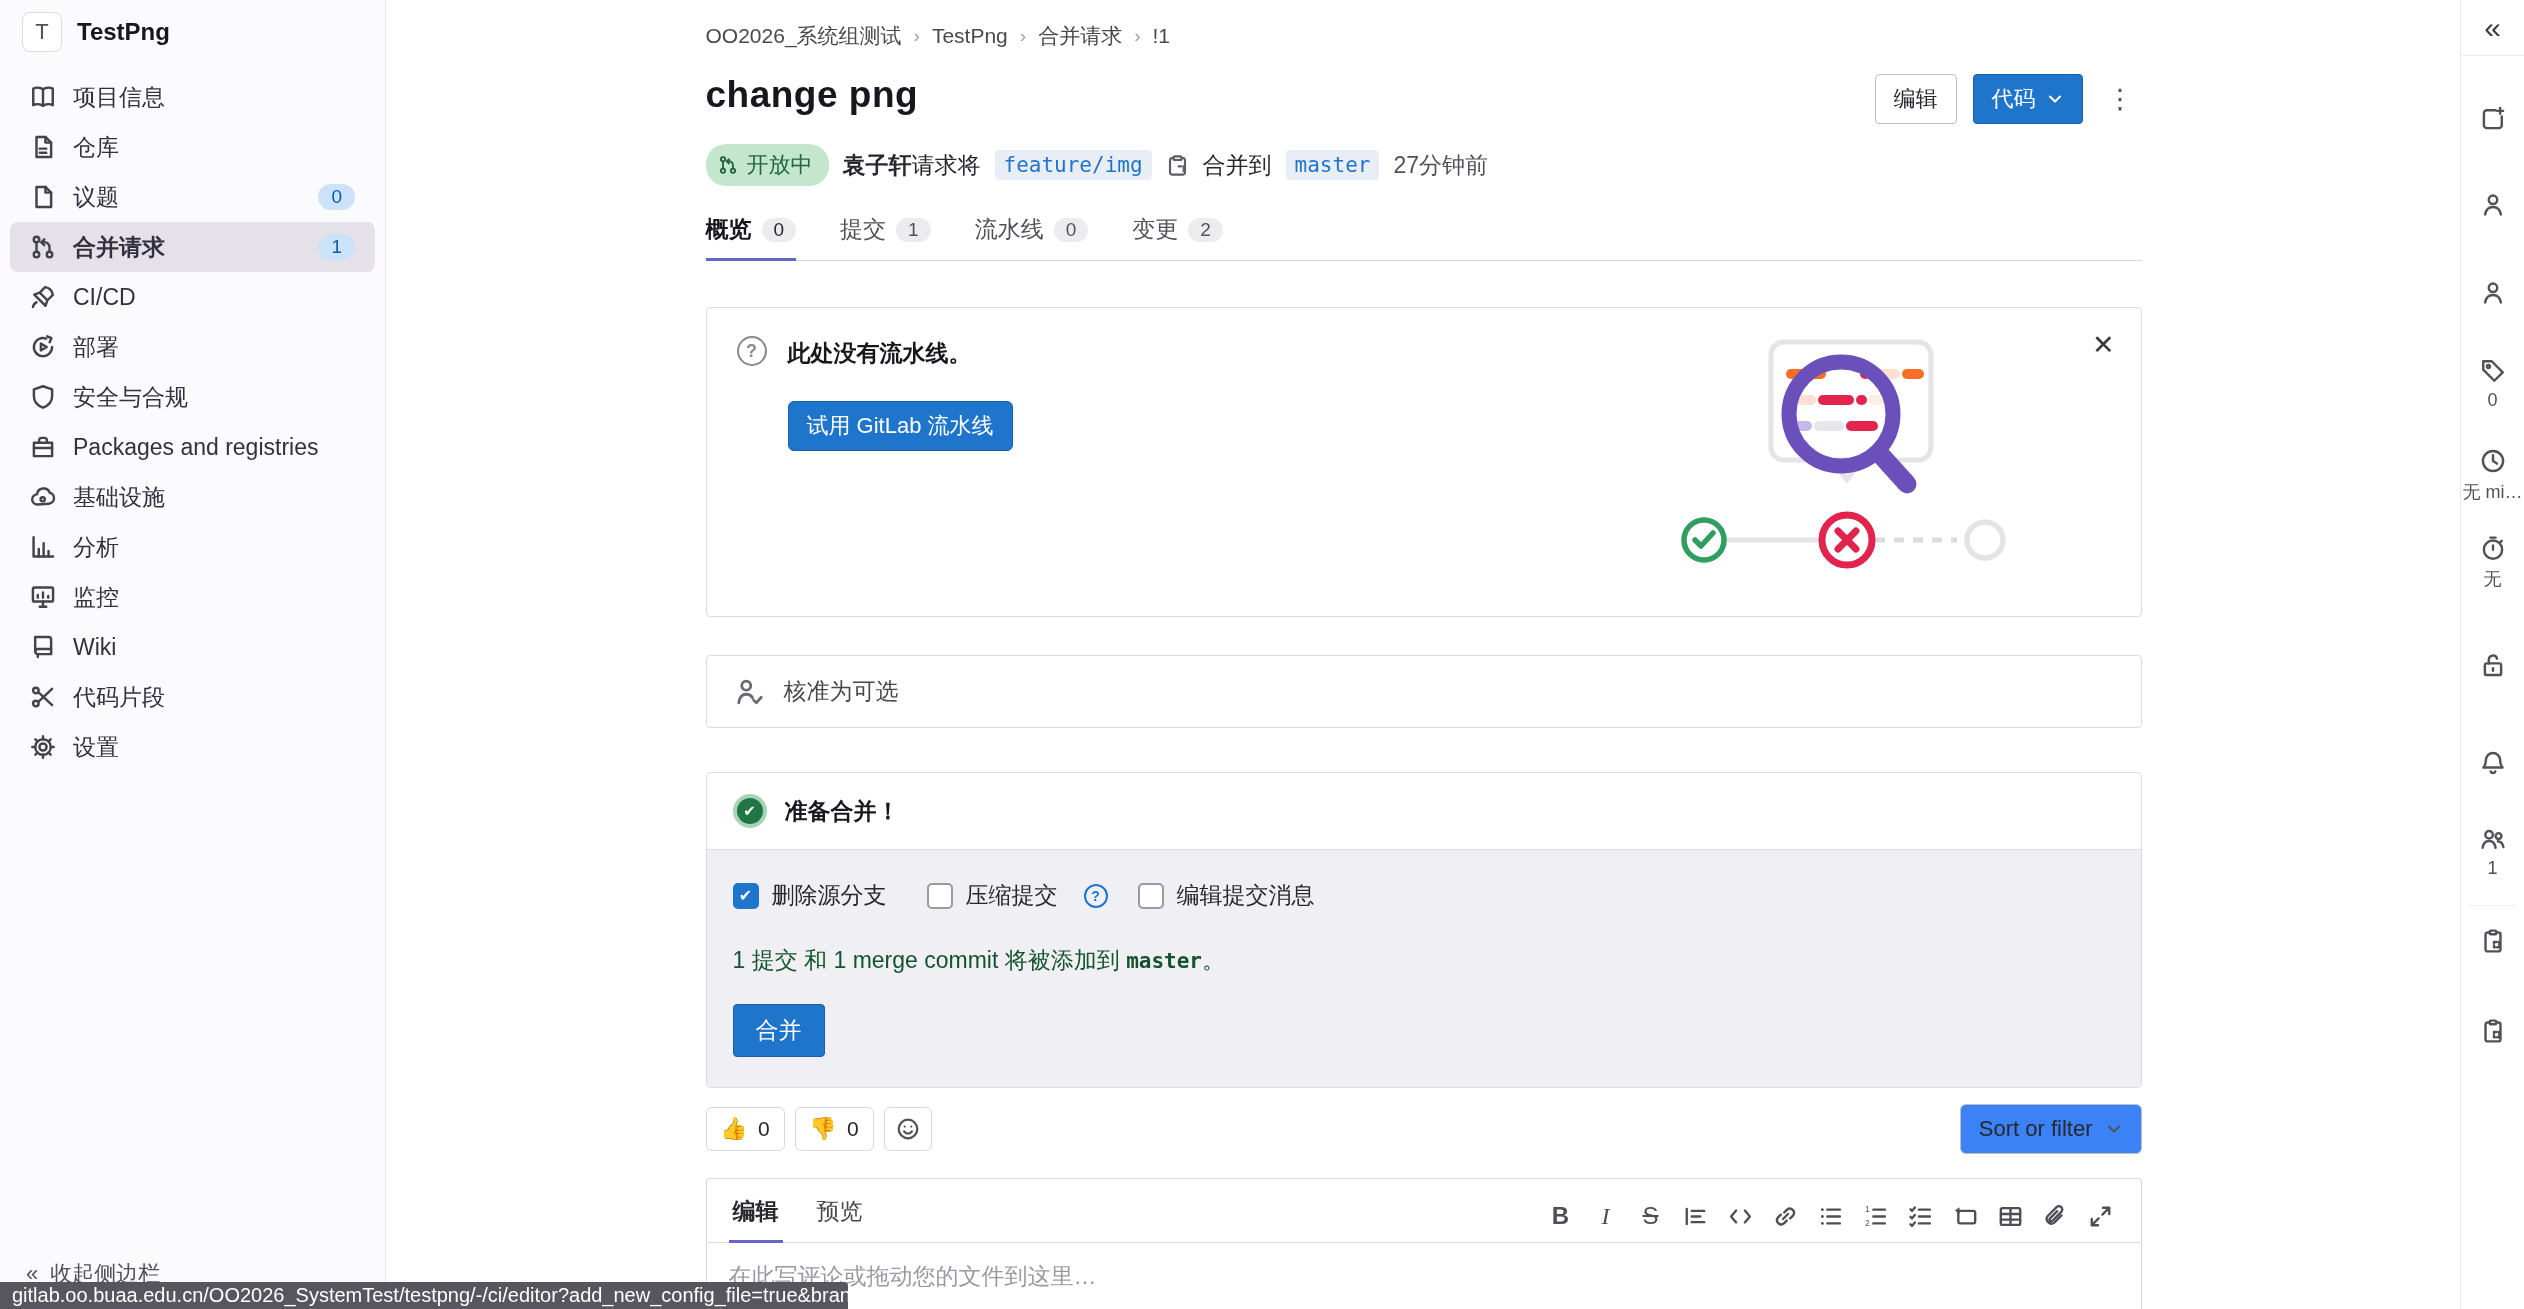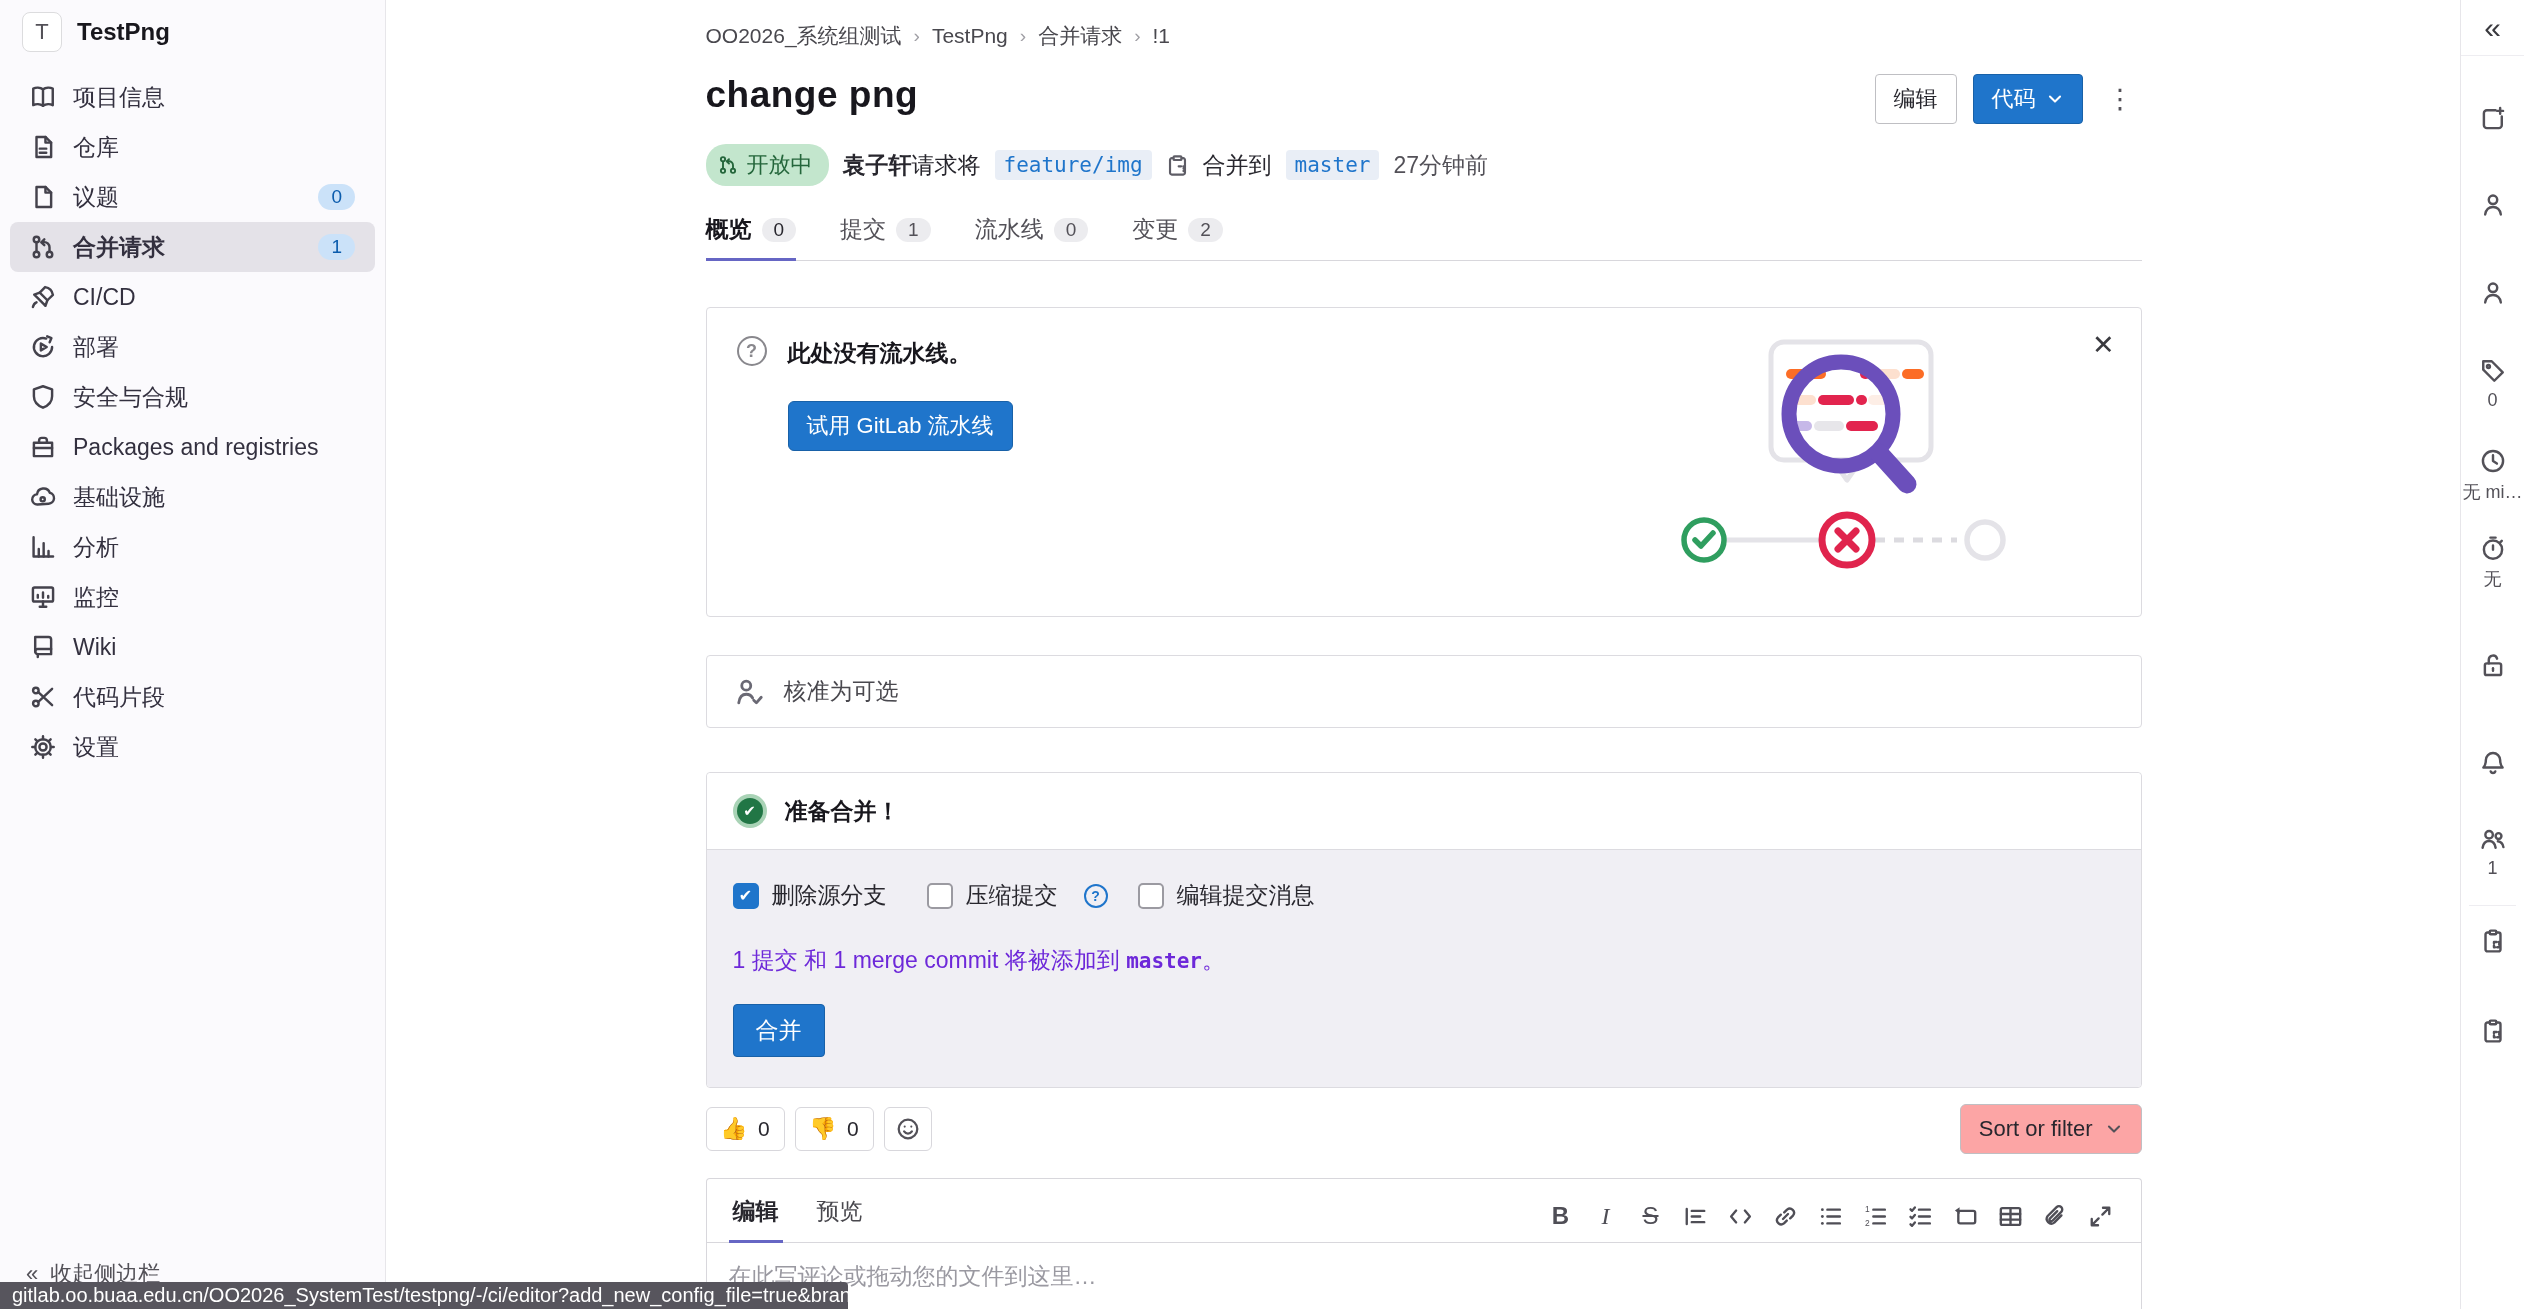--- a/index.html
+++ b/index.html
@@ -116,35 +116,35 @@
   .mw-body { background:#f0eff4; padding:30px 26px 30px 26px; border-radius:0 0 4px 4px; }
   .check-row { display:flex; align-items:center; gap:16px; }
   .check-group { display:flex; align-items:center; gap:13px; margin-right:24px; cursor:pointer; }
   .checkbox { width:26px; height:26px; border-radius:5px; border:2px solid #9b9aa1;
     background:#fff; display:flex; align-items:center; justify-content:center; cursor:pointer; }
   .checkbox.checked { background:#1f75cb; border-color:#1f75cb; color:#fff; font-size:16px; }
   .check-label { font-size:23px; color:#28272e; }
   .help-q { width:24px; height:24px; border:2.5px solid #1f75cb; border-radius:50%;
     color:#1f75cb; font-size:14px; font-weight:bold; display:flex; align-items:center;
     justify-content:center; cursor:pointer; }
-  .mw-summary { margin-top:34px; font-size:23px; color:#6d28d9; }
+  .mw-summary { margin-top:34px; font-size:23px; color:#14532d; }
   .mono-b { font-family:"DejaVu Sans Mono","Liberation Mono",monospace; font-weight:bold; font-size:21px; }
   .mw-merge { margin-top:28px; font-size:23px; padding:10px 22px; }
 
   
   .react-row { display:flex; align-items:center; margin-top:16px; }
   .react-btn { display:inline-flex; align-items:center; gap:10px; border:1px solid #d8d7dc;
     border-radius:6px; padding:5px 14px; height:44px; font-size:21px; color:#28272e;
     background:#fff; cursor:pointer; margin-right:10px; }
   .react-btn .emo { font-size:22px; }
   .smiley-btn { width:48px; justify-content:center; color:#535158; }
   .smiley-btn svg { width:24px; height:24px; }
   .sort-btn { margin-left:auto; display:inline-flex; align-items:center; gap:12px;
     border:1px solid #bfbfc3; border-radius:6px; padding:11px 18px; font-size:22px;
-    color:#28272e; background:#fca5a5; cursor:pointer; }
+    color:#28272e; background:#3b82f6; cursor:pointer; }
   .sort-btn svg { width:18px; height:18px; color:#535158; }
 
   
   .editor { margin-top:24px; border:1px solid #d8d7dc; border-bottom:none;
     border-radius:4px 4px 0 0; }
   .editor-header { display:flex; align-items:flex-end; padding:0 22px;
     border-bottom:1px solid #d8d7dc; }
   .etab { font-size:23px; color:#28272e; padding:17px 4px 13px; margin-right:30px;
     border-bottom:3px solid transparent; margin-bottom:-1px; cursor:pointer; }
   .etab.active { font-weight:bold; border-bottom-color:#6666c4; }

